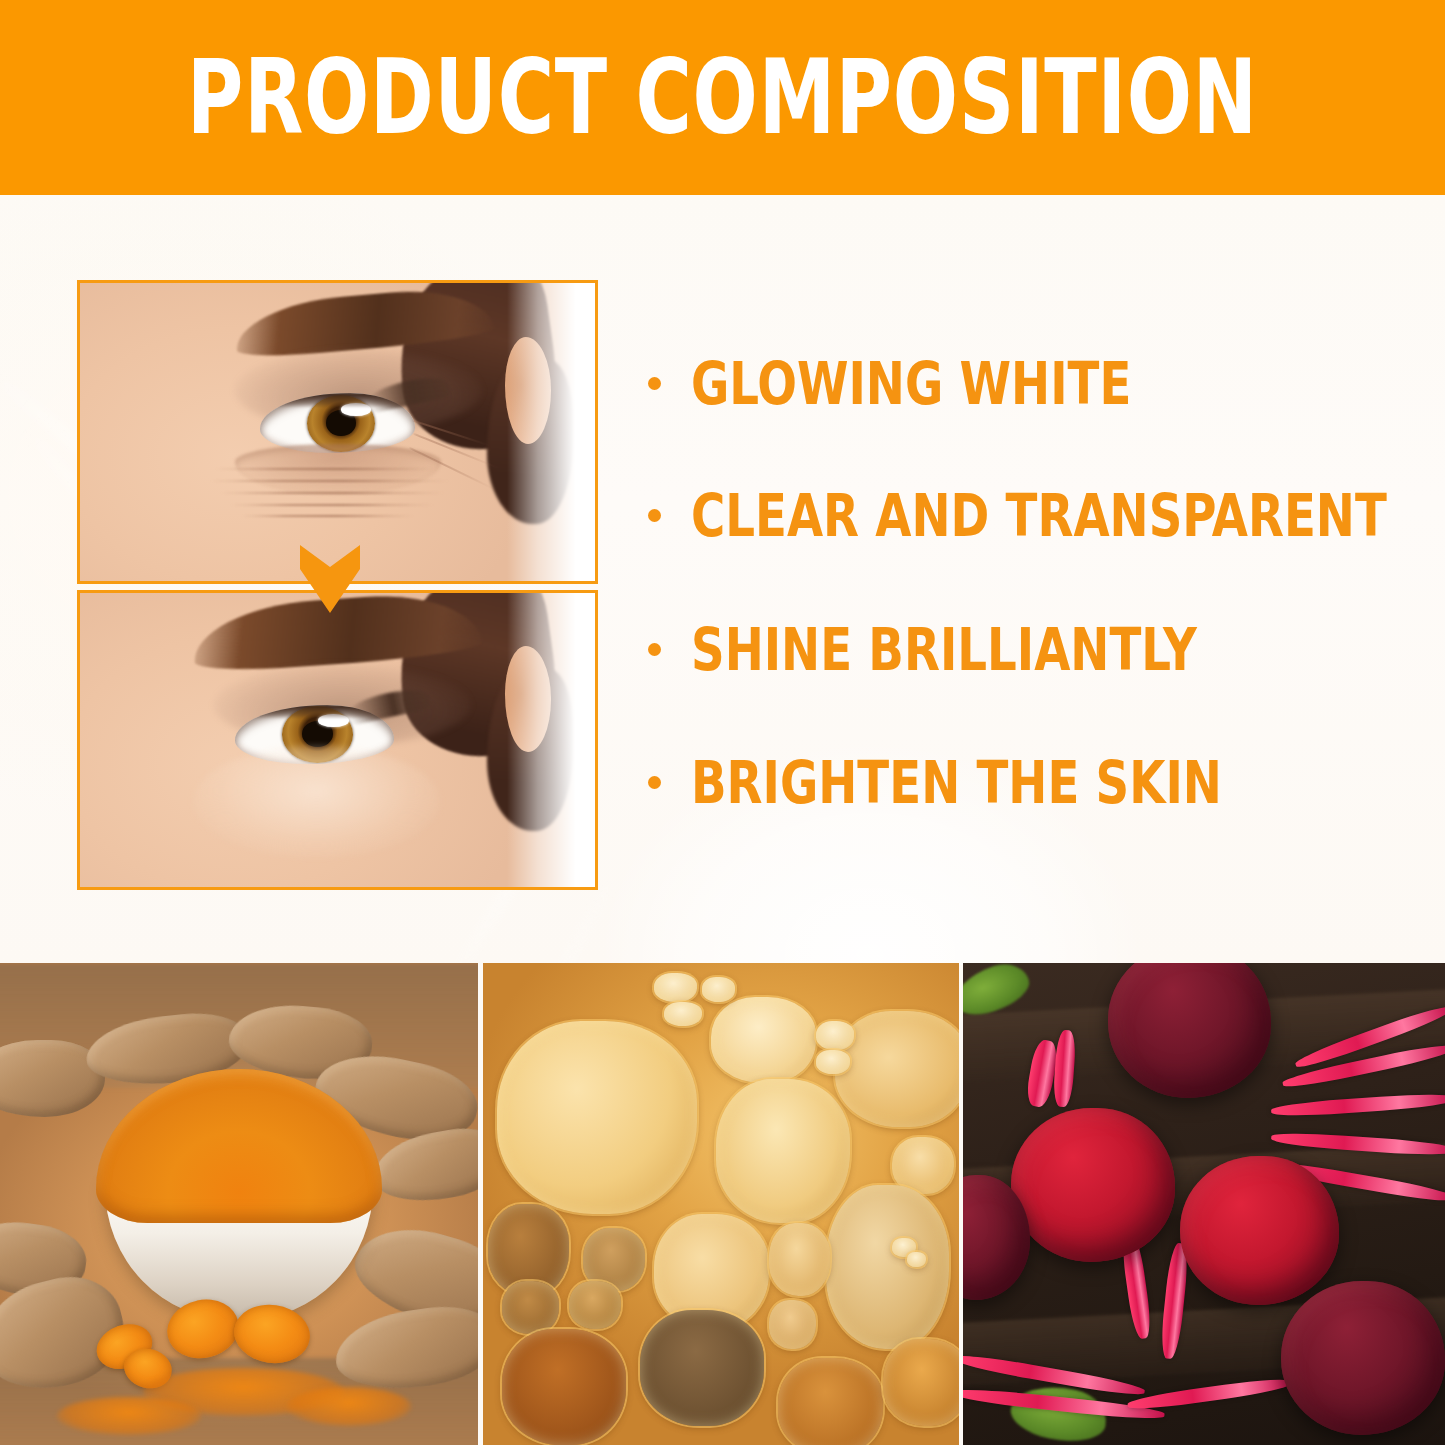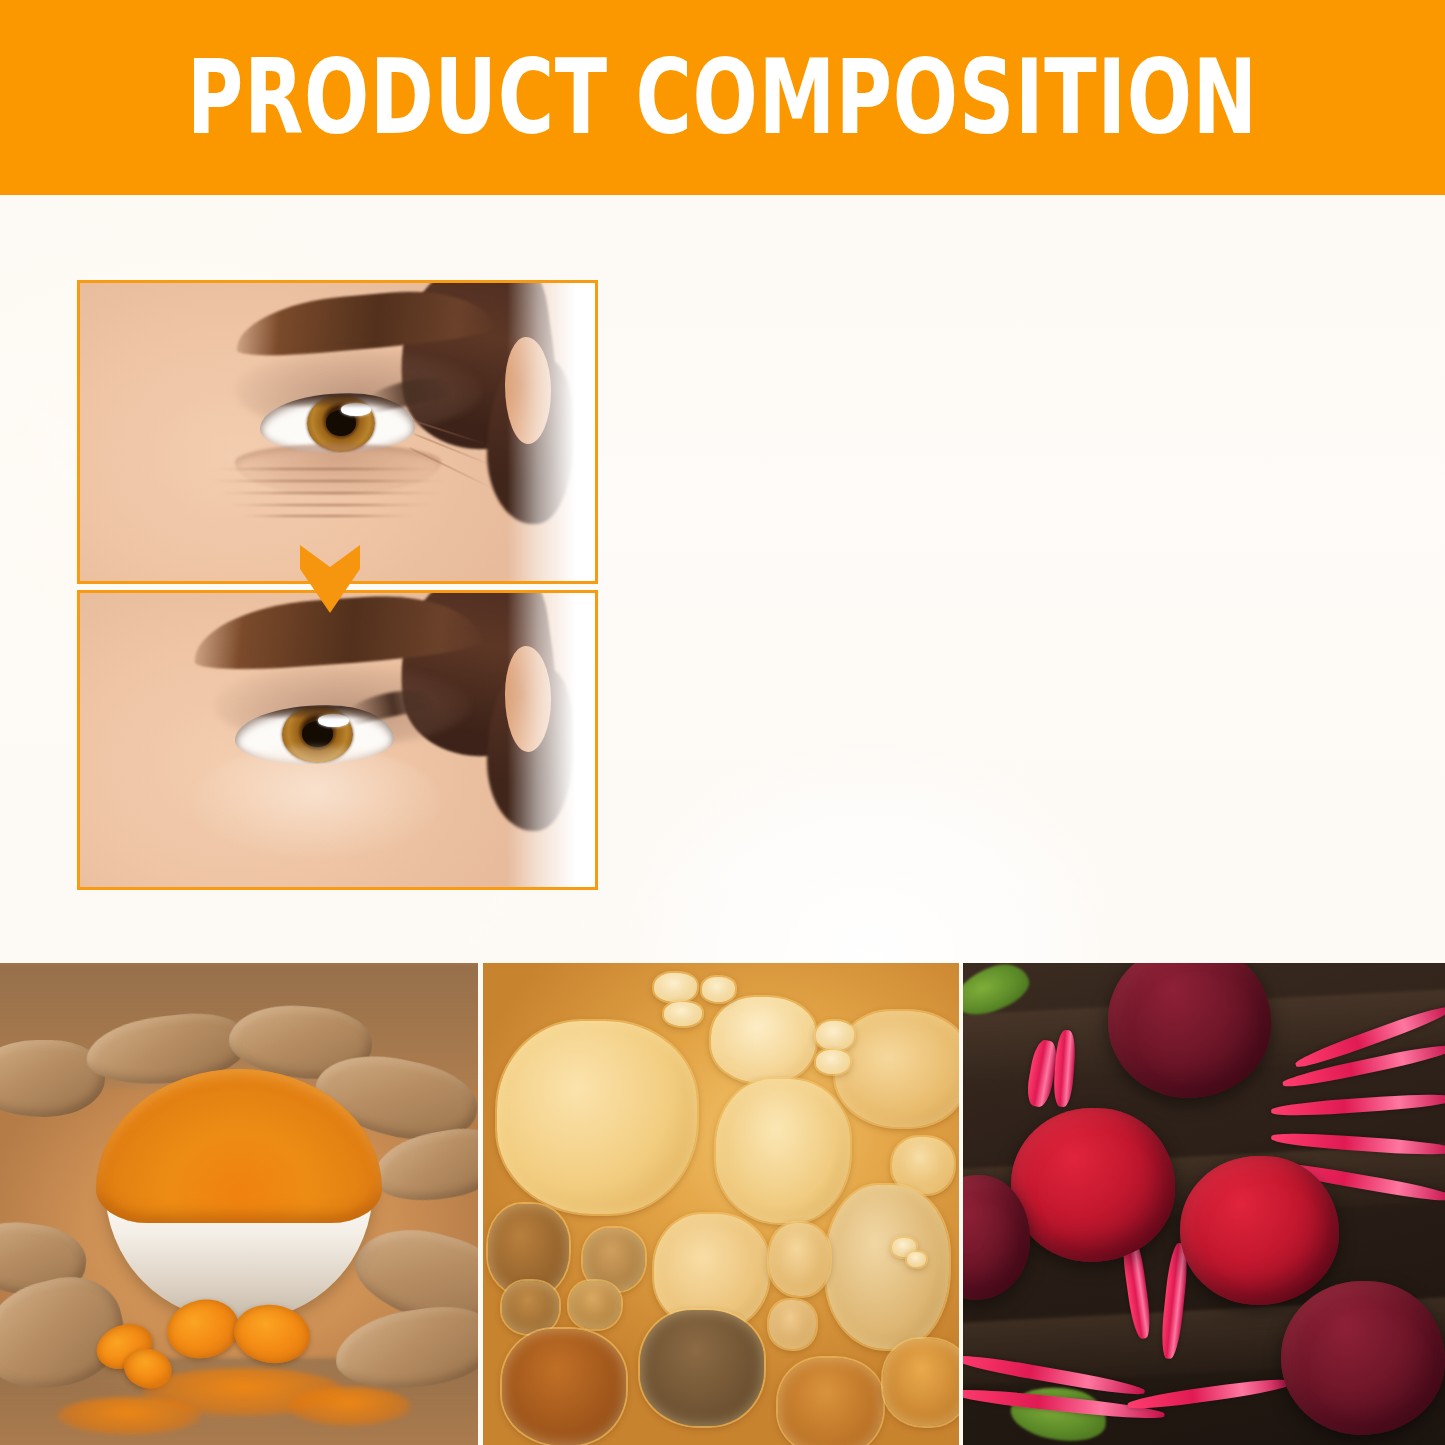--- a/index.html
+++ b/index.html
@@ -432,20 +432,38 @@
           <div class="pupil"></div>
         </div>
         <div class="glint"></div>
         <div class="lash-line"></div>
       </div>
       <div class="liner-wing"></div>
       <div class="cheek-glow"></div>
     </div>
   </div>
 
+  <div class="benefits">
+    <div class="benefit-row r0">
+      <span class="bullet-dot"></span>
+      <span class="benefit-text">GLOWING WHITE</span>
+    </div>
+    <div class="benefit-row r1">
+      <span class="bullet-dot"></span>
+      <span class="benefit-text">CLEAR AND TRANSPARENT</span>
+    </div>
+    <div class="benefit-row r2">
+      <span class="bullet-dot"></span>
+      <span class="benefit-text">SHINE BRILLIANTLY</span>
+    </div>
+    <div class="benefit-row r3">
+      <span class="bullet-dot"></span>
+      <span class="benefit-text">BRIGHTEN THE SKIN</span>
+    </div>
+  </div>
 
   <div class="ingredients">
 
     <div class="ing-panel ing-0">
       <div class="turmeric-bg"></div>
       <div class="wood-plank" style="left:-5%; top:0%; width:110%; height:26%;"></div>
       <div class="wood-plank" style="left:-5%; top:82%; width:110%; height:20%;"></div>
       <div class="root" style="left:-6%; top:16%; width:28%; height:16%;"></div>
       <div class="root" style="left:18%; top:11%; width:34%; height:14%; transform:rotate(-6deg);"></div>
       <div class="root" style="left:48%; top:9%; width:30%; height:15%; transform:rotate(5deg);"></div>

